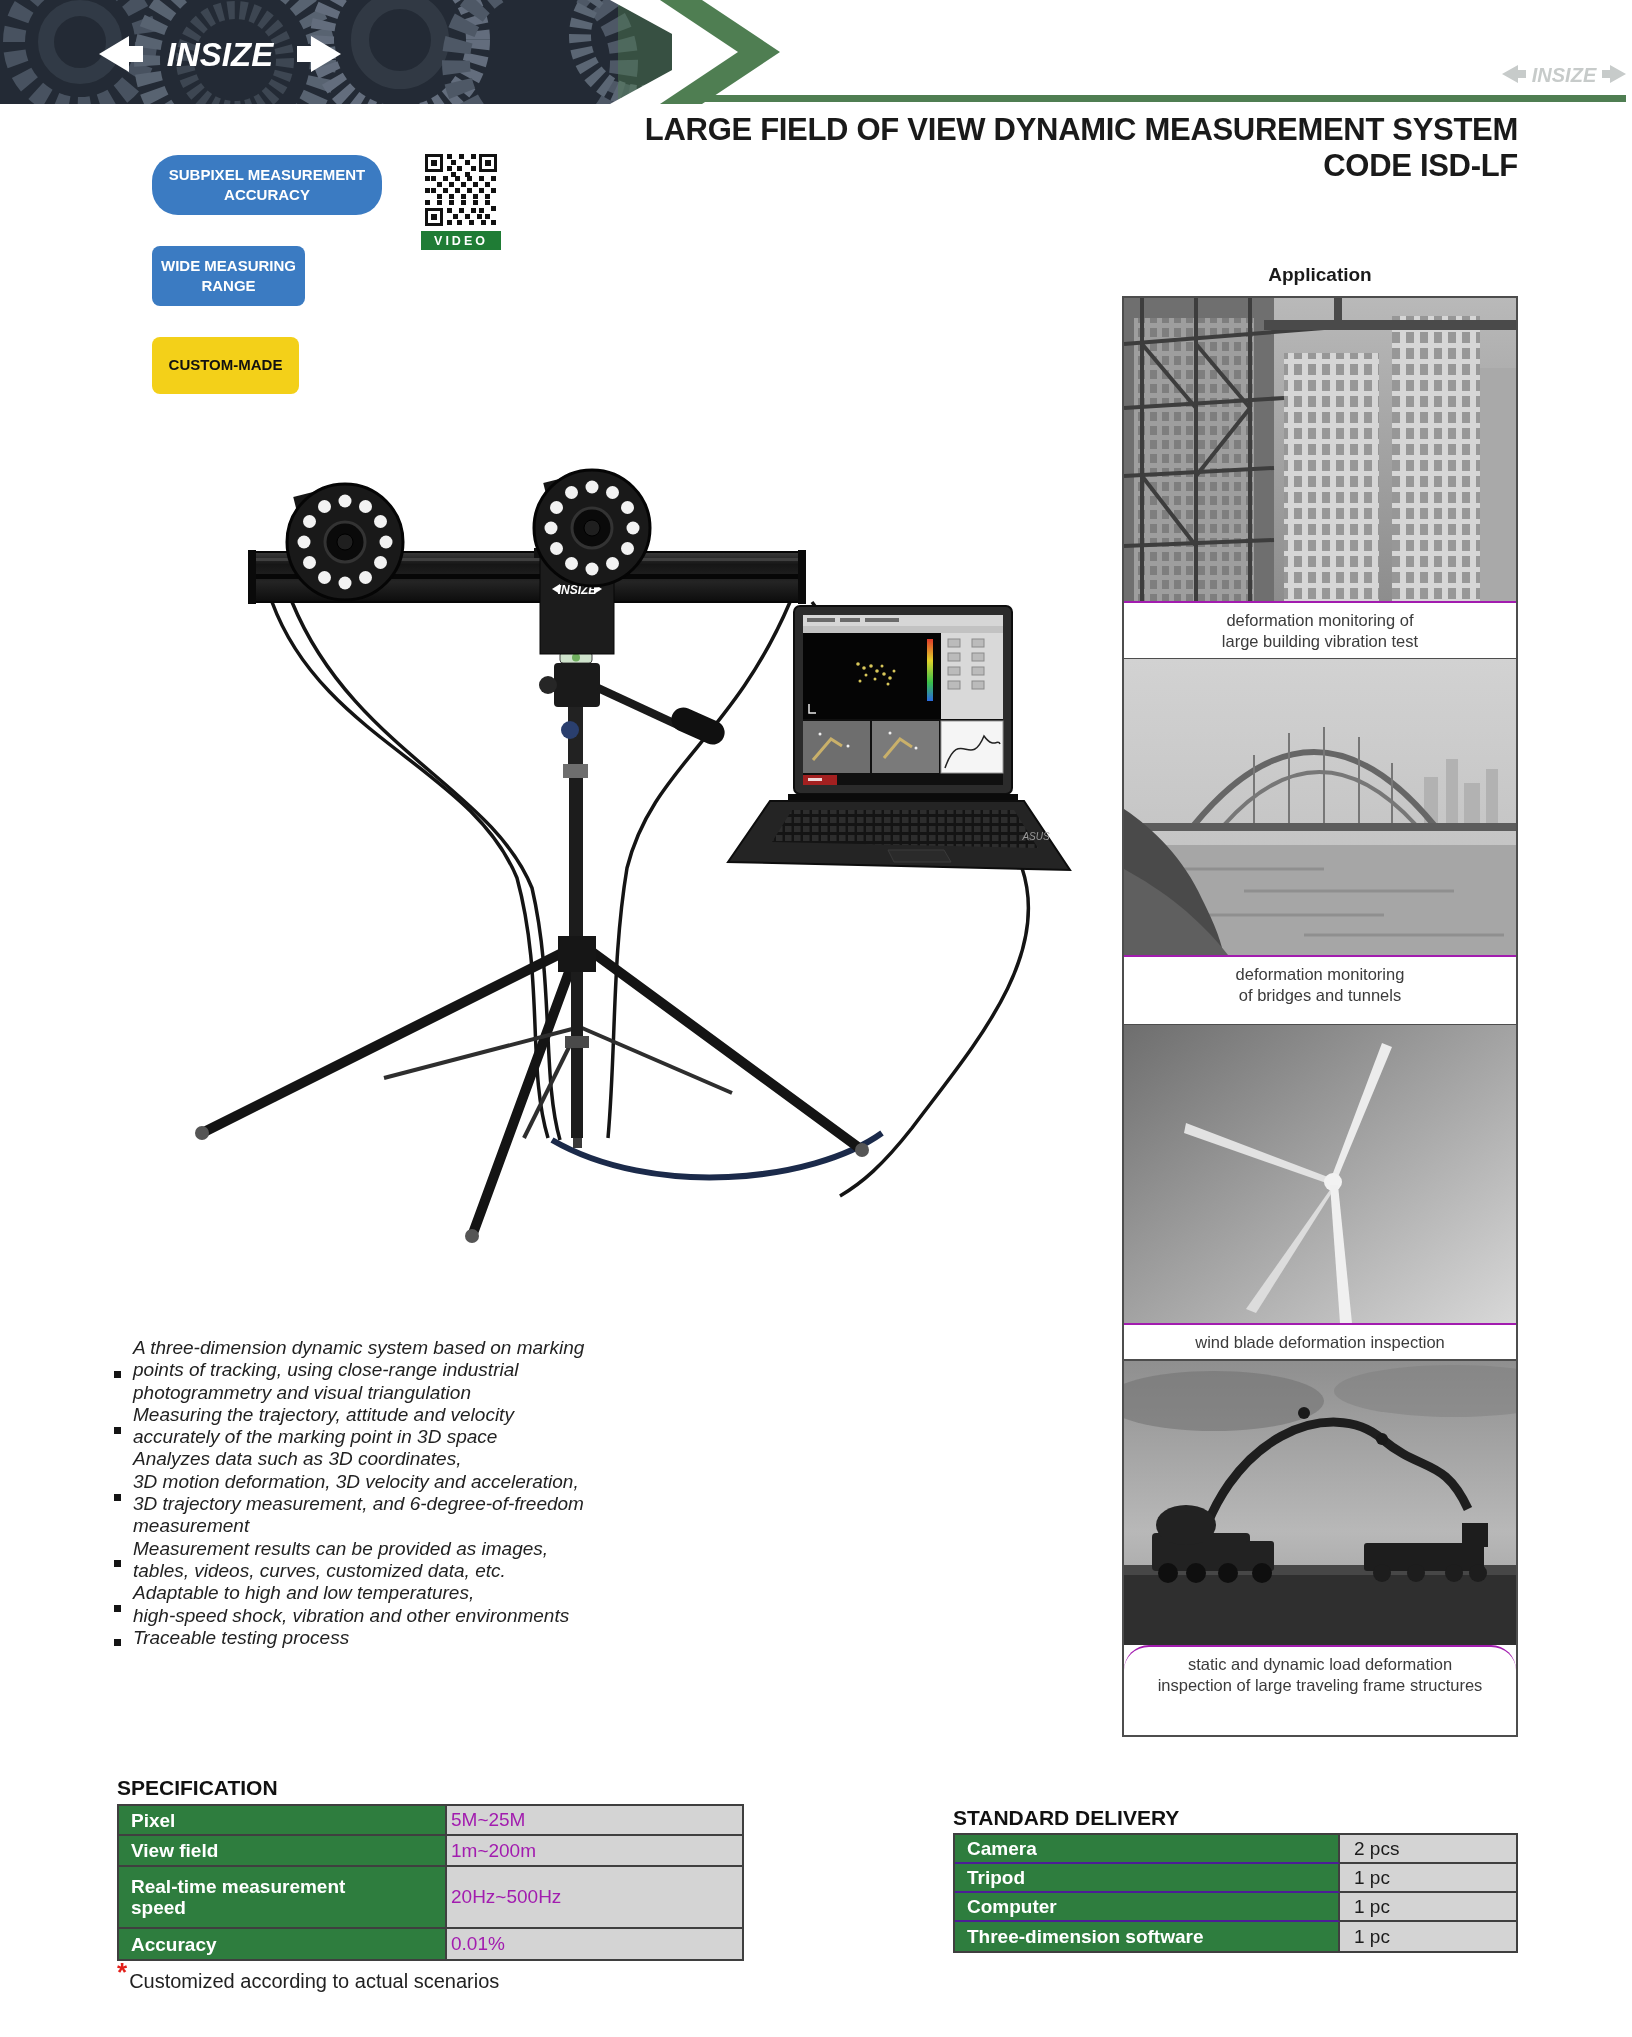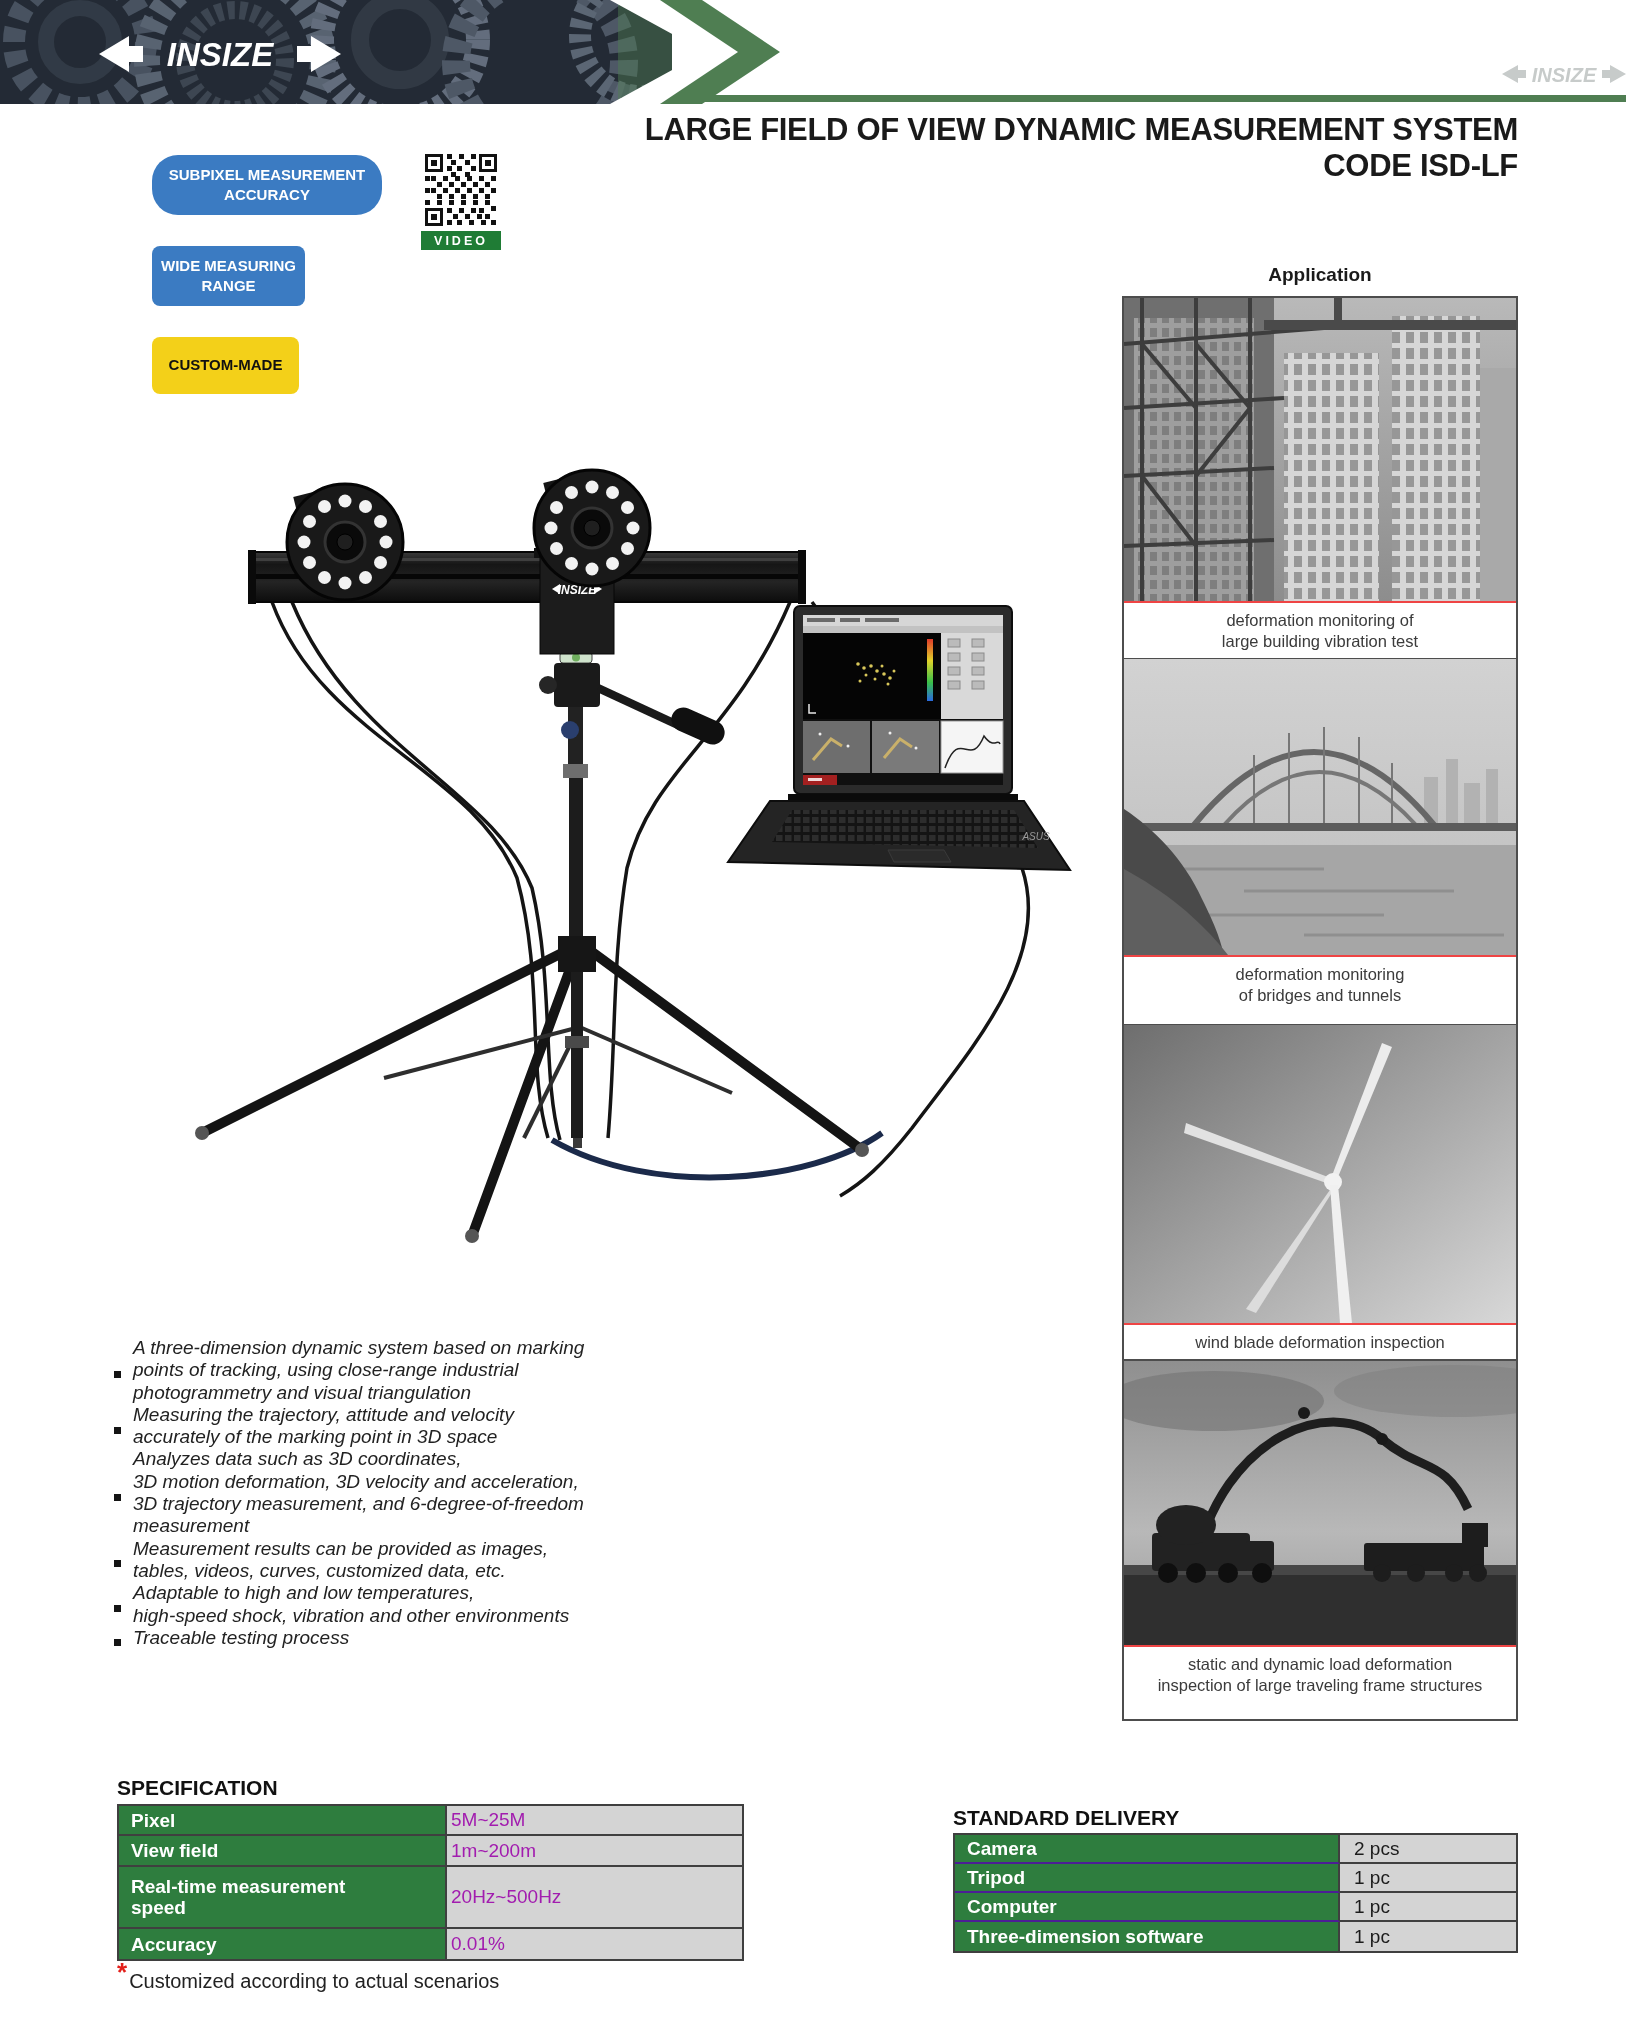--- a/index.html
+++ b/index.html
@@ -30,27 +30,27 @@
 
   
   .title-block{left:430px;top:112px;width:1088px;text-align:right;}
   .title-l1{font-size:31px;font-weight:bold;letter-spacing:-0.3px;line-height:36px;}
   .title-l2{font-size:31px;font-weight:bold;letter-spacing:-0.3px;line-height:36px;}
 
   
   .app-heading{left:1122px;top:264px;width:396px;text-align:center;font-size:19px;font-weight:bold;}
   .app-col{left:1122px;top:296px;width:396px;border:2px solid #4d4d4d;box-sizing:border-box;background:#fff;}
   .app-img{display:block;}
-  .app-cap{box-sizing:border-box;border-top:2px solid #ef4444;border-bottom:1px solid #4d4d4d;
+  .app-cap{box-sizing:border-box;border-top:2px solid #a21caf;border-bottom:1px solid #4d4d4d;
            background:#fff;color:#3b3b3b;font-size:16.5px;line-height:21px;text-align:center;
            padding-top:7px;white-space:pre-line;}
   .cap1{height:58px;}
   .cap2{height:70px;}
   .cap3{height:38px;border-bottom:2px solid #4d4d4d;}
-  .cap4{height:74px;border-bottom:none;}
+  .cap4{height:90px;border-bottom:none;border-radius:25px;}
 
   
   .product{left:172px;top:438px;width:920px;height:810px;}
 
   
   .features{left:114px;top:1337px;width:520px;}
   .feat{display:flex;align-items:center;font-style:italic;}
   .fb{flex:0 0 auto;width:7px;height:7px;background:#141414;margin:8px 12px 0 0;}
   .ft{font-size:19px;line-height:22.3px;color:#222;white-space:pre-line;}
 

